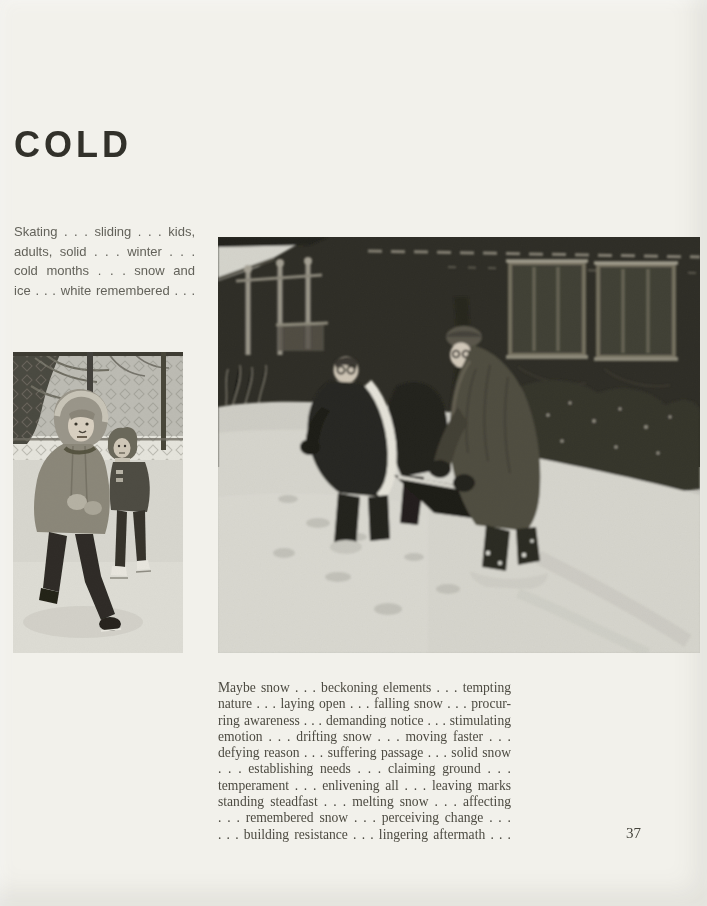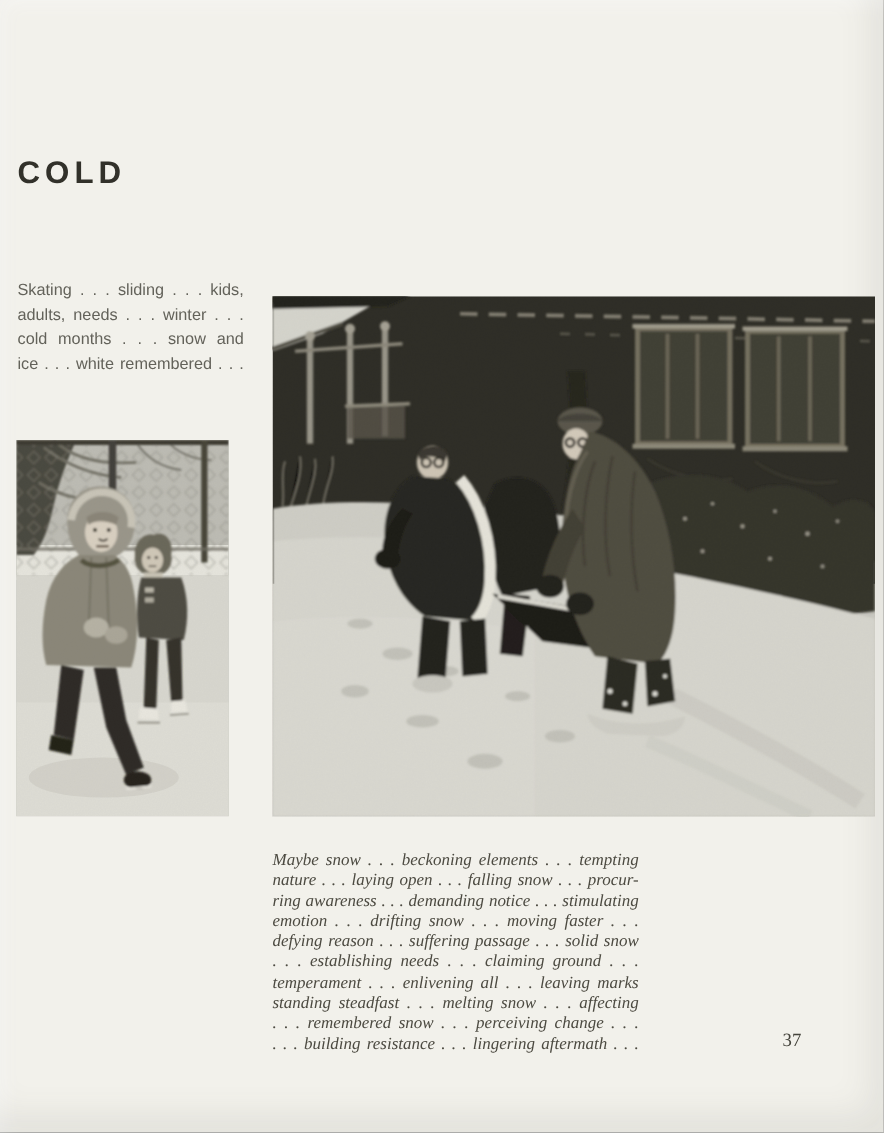--- a/index.html
+++ b/index.html
@@ -7,60 +7,60 @@
     position:relative;
     width:707px;height:906px;
     background:#f2f1eb;
     box-shadow:inset -10px -14px 26px rgba(90,88,75,.10), inset 4px 4px 14px rgba(255,255,255,.5);
     overflow:hidden;
     font-family:"Liberation Serif", serif;
   }
   .title{
     position:absolute;left:14px;top:124px;
     font-family:"Liberation Sans", sans-serif;
-    font-weight:bold;font-size:25px;letter-spacing:4px;
+    font-weight:bold;font-size:36px;letter-spacing:4px;
     color:#32312a;
   }
   .sidebar-caption{
     position:absolute;left:14px;top:222px;width:181px;
     font-family:"Liberation Sans", sans-serif;
     font-size:13px;line-height:19.5px;color:#63625a;
   }
   .sidebar-caption .cap-line{
     text-align:justify;text-align-last:justify;
     white-space:normal;
   }
   .photo{position:absolute;overflow:hidden;background:#c9c8c1;}
   .photo svg{display:block;}
   .photo-small{left:13px;top:352px;width:170px;height:301px;}
   .photo-large{left:218px;top:237px;width:482px;height:416px;}
   .body-caption{
     position:absolute;left:218px;top:680px;width:293px;
     font-family:"Liberation Serif", serif;
-    font-size:13.6px;line-height:16.3px;color:#4c4a41;font-style:italic;
+    font-size:13.6px;line-height:16.3px;color:#4c4a41;
   }
   .body-caption .cap-line{
     text-align:justify;text-align-last:justify;
   }
   .page-number{
     position:absolute;left:626px;top:825px;
     font-family:"Liberation Serif", serif;
     font-size:15px;color:#45443c;
   }
 </style>
 </head>
 <body>
 
 <div class="page">
 
   <div class="title">COLD</div>
 
   <div class="sidebar-caption">
     <div class="cap-line">Skating . . . sliding . . . kids,</div>
-    <div class="cap-line">adults, needs . . . winter . . .</div>
+    <div class="cap-line">adults, solid . . . winter . . .</div>
     <div class="cap-line">cold months . . . snow and</div>
     <div class="cap-line">ice . . . white remembered . . .</div>
   </div>
 
   <figure class="photo photo-small" style="margin:0;">
     <svg width="170" height="301" viewBox="0 0 170 301" xmlns="http://www.w3.org/2000/svg">
       <defs>
         <pattern id="sp-mesh" width="14" height="14" patternUnits="userSpaceOnUse">
           <path d="M0 7 L7 0 M7 14 L14 7 M0 7 L7 14 M7 0 L14 7" stroke="#84postrelease" fill="none"></path>
           <path d="M-2 7 L7 -2 M7 16 L16 7 M-2 7 L7 16 M7 -2 L16 7" stroke="#8a887e" stroke-width="1.1" fill="none" opacity="0.8"></path>

